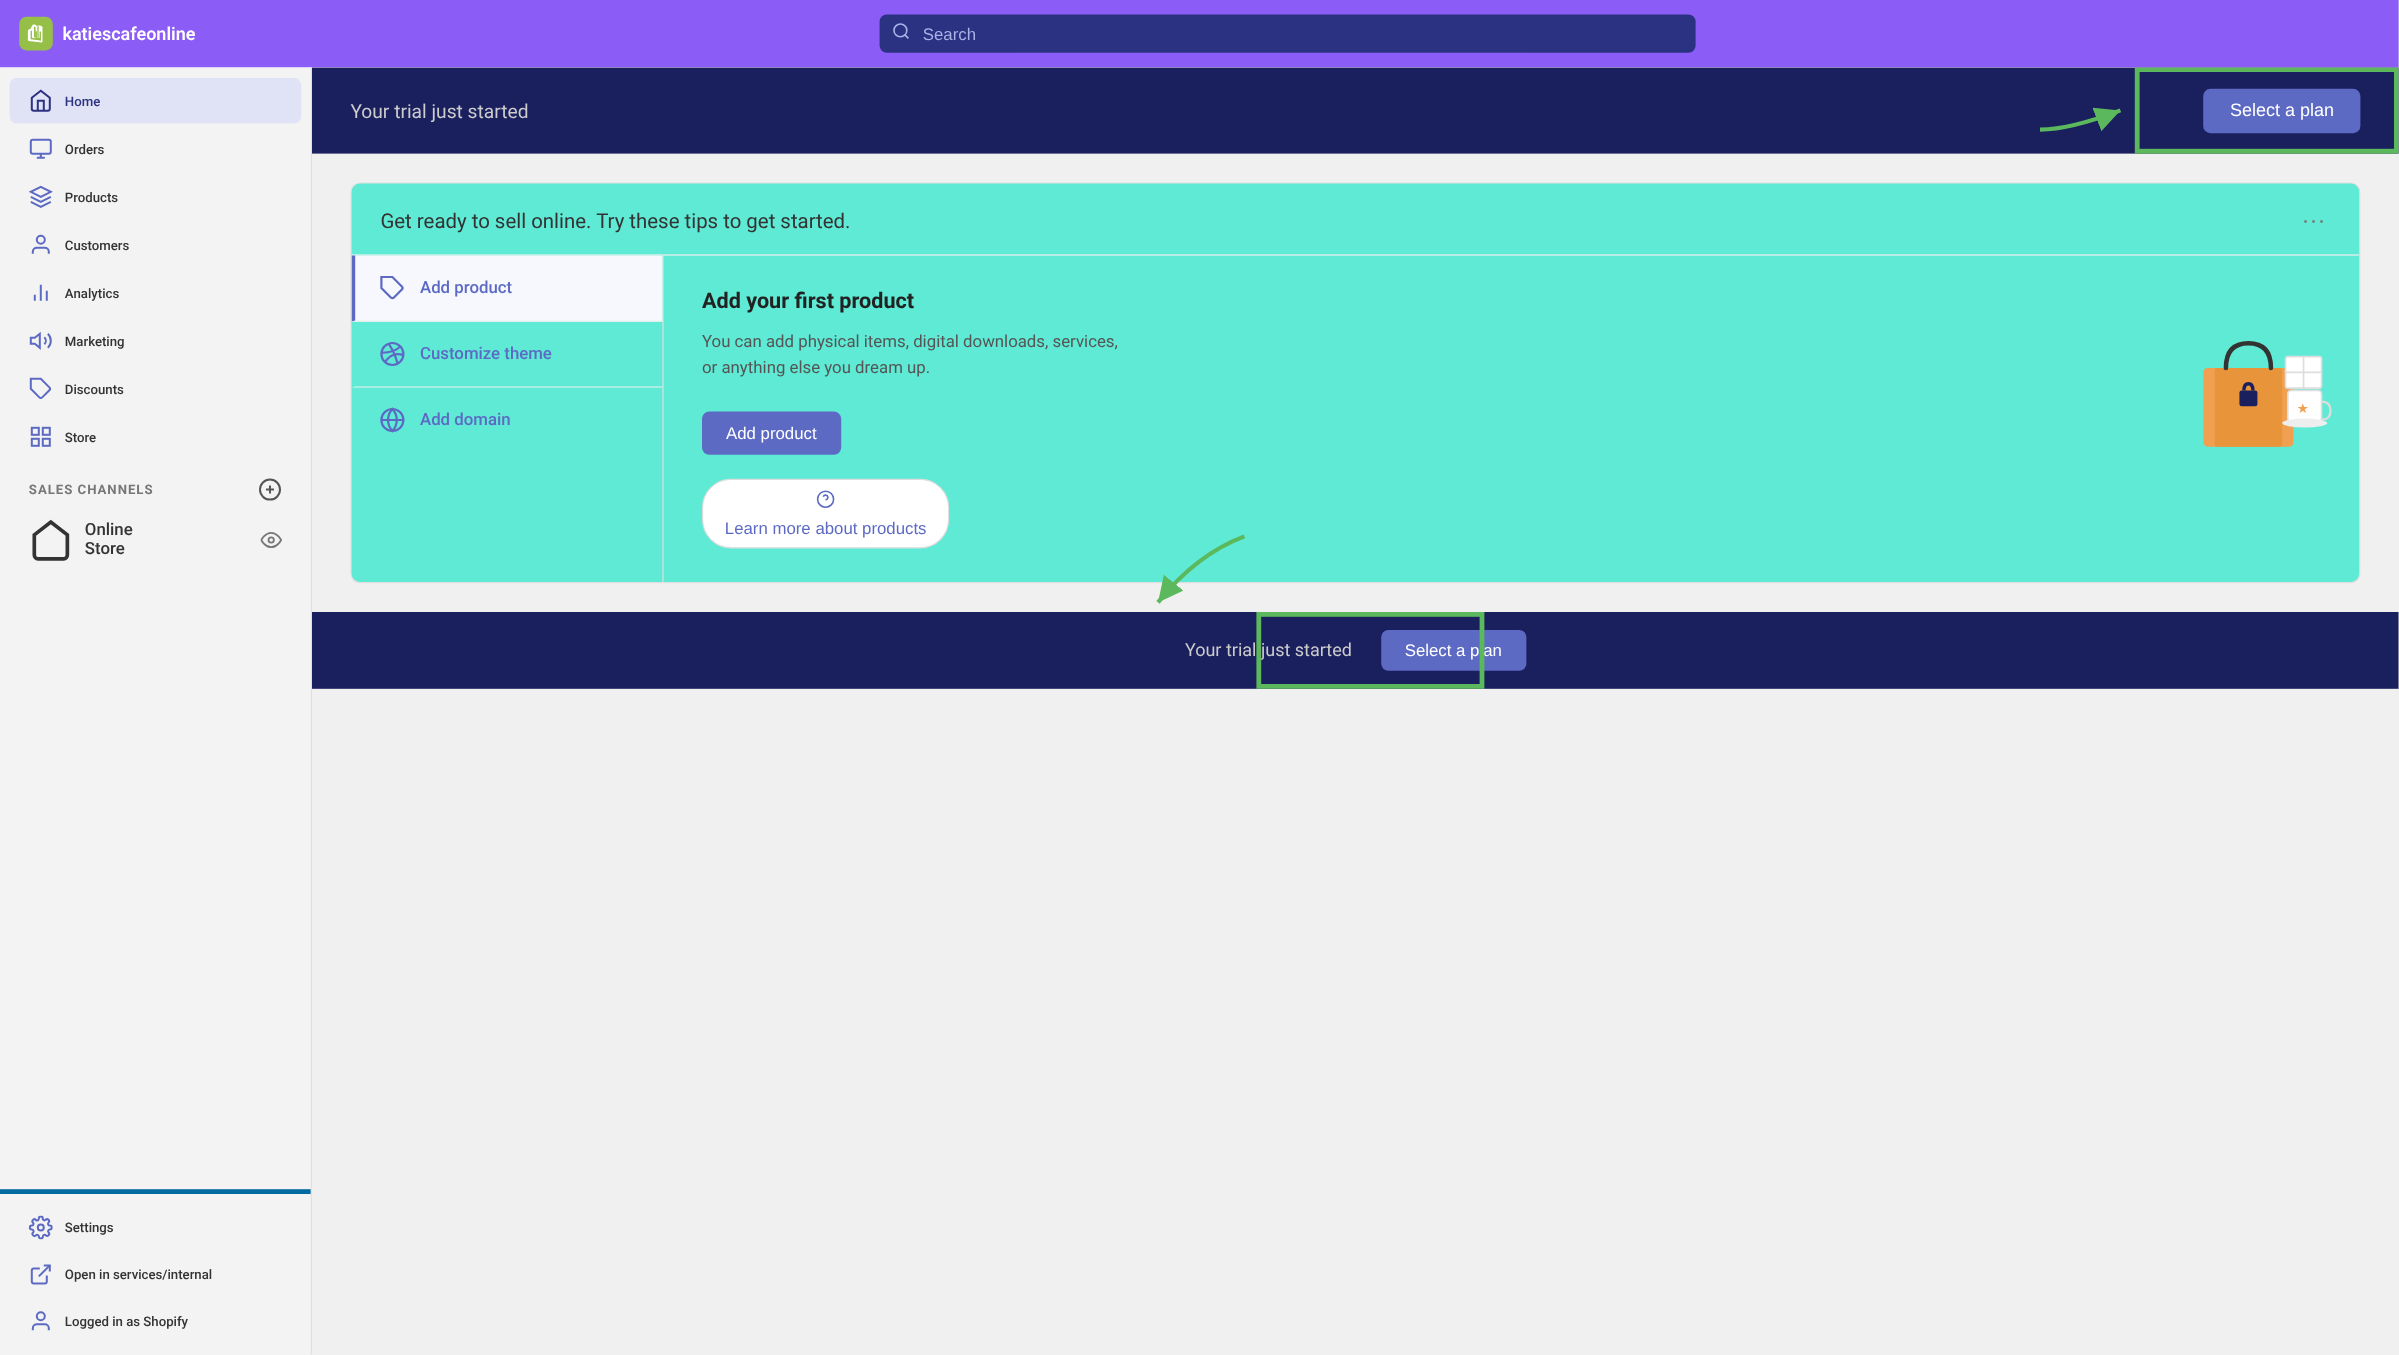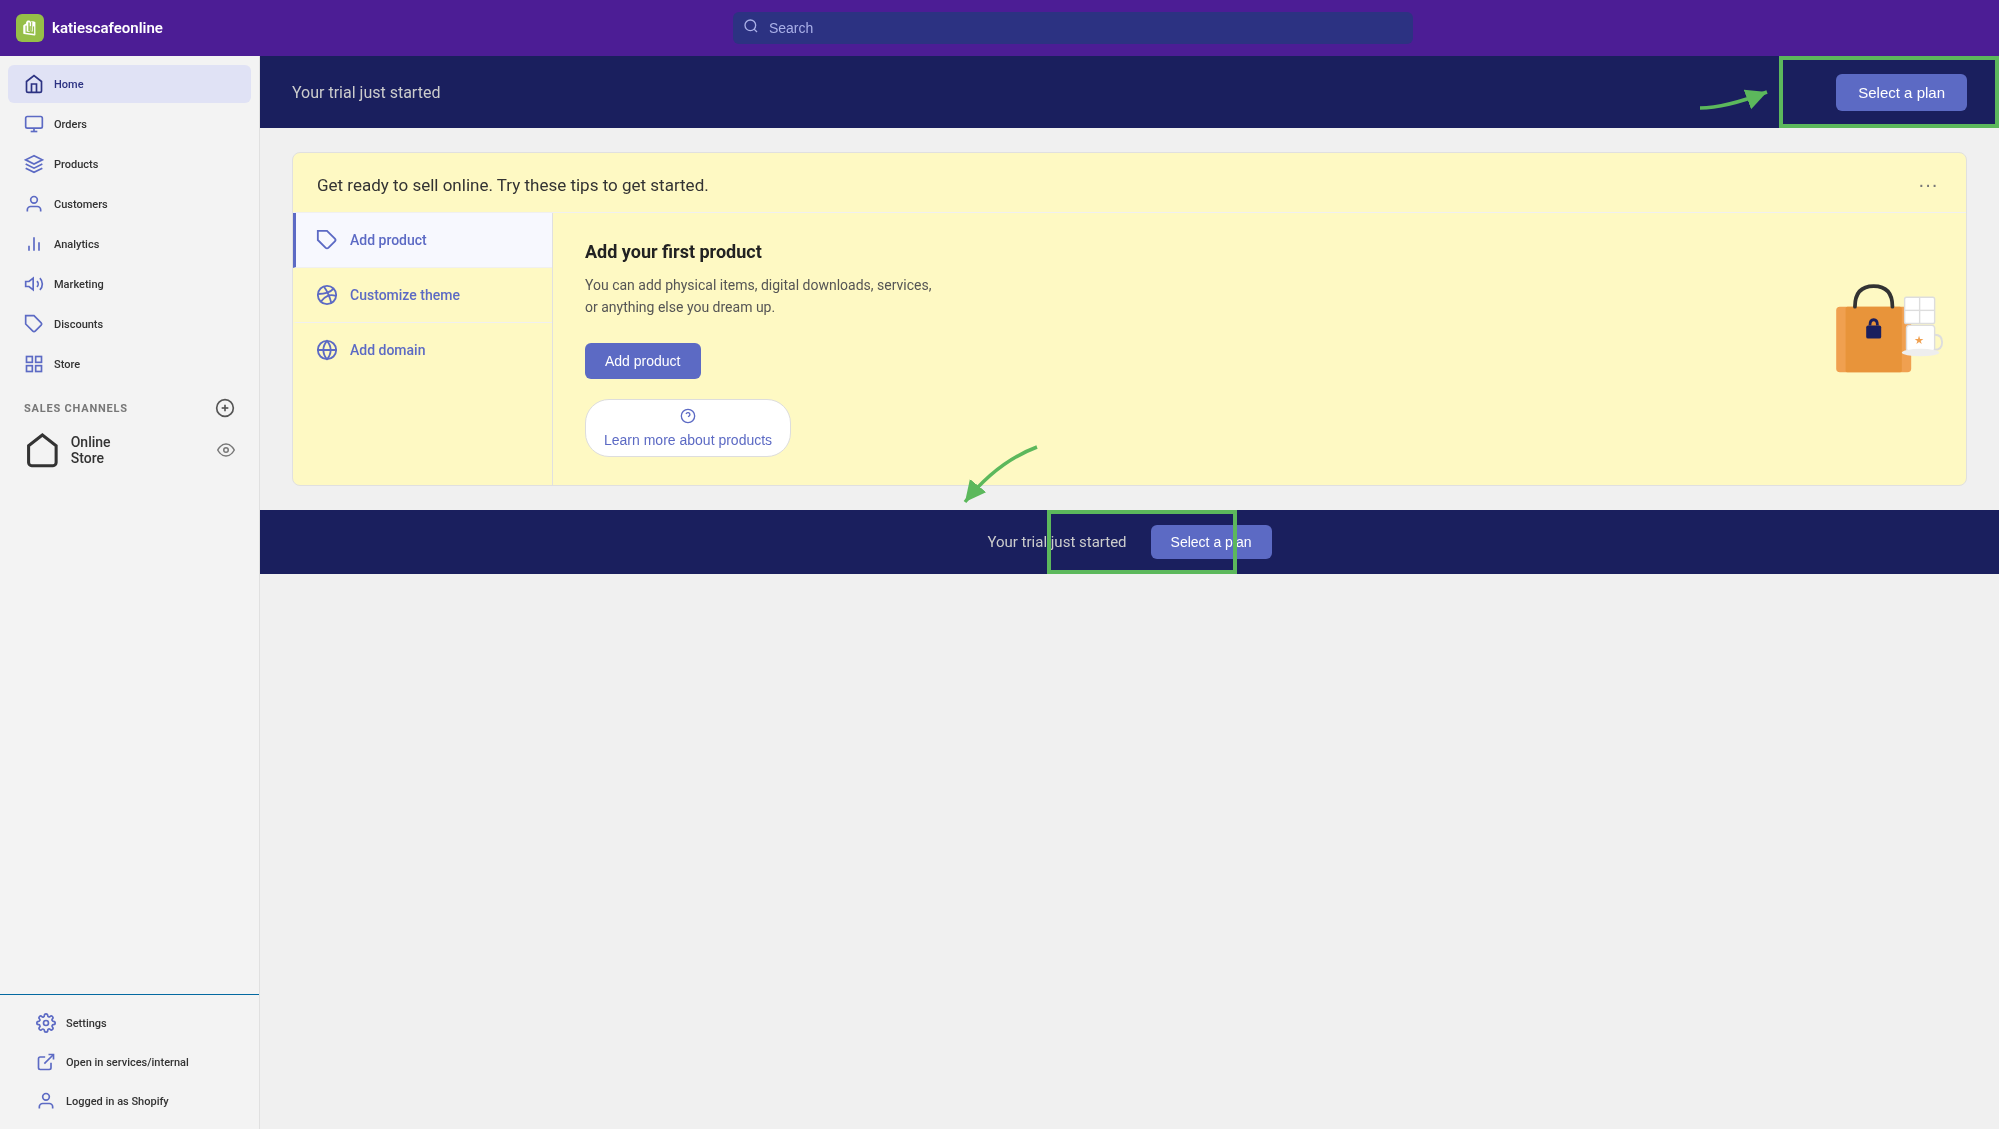--- a/index.html
+++ b/index.html
@@ -1,20 +1,20 @@
 <!DOCTYPE html>
 <html><head>
   <meta charset="utf-8">
   <style>
     * { box-sizing: border-box; margin: 0; padding: 0; }
     body { font-family: -apple-system, BlinkMacSystemFont, 'Segoe UI', Roboto, sans-serif; background: #f0f0f0; display: flex; flex-direction: column; height: 100vh; overflow: hidden; }
 
     
     .top-nav {
-      background: #4c1d95;
+      background: #8b5cf6;
       height: 56px;
       display: flex;
       align-items: center;
       padding: 0 16px;
       flex-shrink: 0;
       z-index: 10;
     }
     .top-nav .brand {
       display: flex;
       align-items: center;
@@ -106,23 +106,22 @@
     }
     .sidebar-section-label .add-btn {
       width: 20px;
       height: 20px;
       cursor: pointer;
       color: #555;
     }
 
     .sidebar-bottom {
       margin-top: auto;
-      border-top: 1px solid #0369a1;
+      border-top: 4px solid #0369a1;
       padding-top: 8px;
-      padding-left: 12px;
     }
 
     
     .main-content {
       flex: 1;
       overflow-y: auto;
       background: #f0f0f0;
       padding: 0;
       position: relative;
     }
@@ -154,21 +153,21 @@
       white-space: nowrap;
     }
 
     
     .content-area {
       padding: 24px 32px;
     }
 
     
     .tips-card {
-      background: #fef9c3;
+      background: #5eead4;
       border-radius: 8px;
       border: 1px solid #e0e0e0;
       overflow: hidden;
     }
     .tips-card-header {
       display: flex;
       align-items: center;
       justify-content: space-between;
       padding: 20px 24px 16px;
       border-bottom: 1px solid #f0f0f0;

